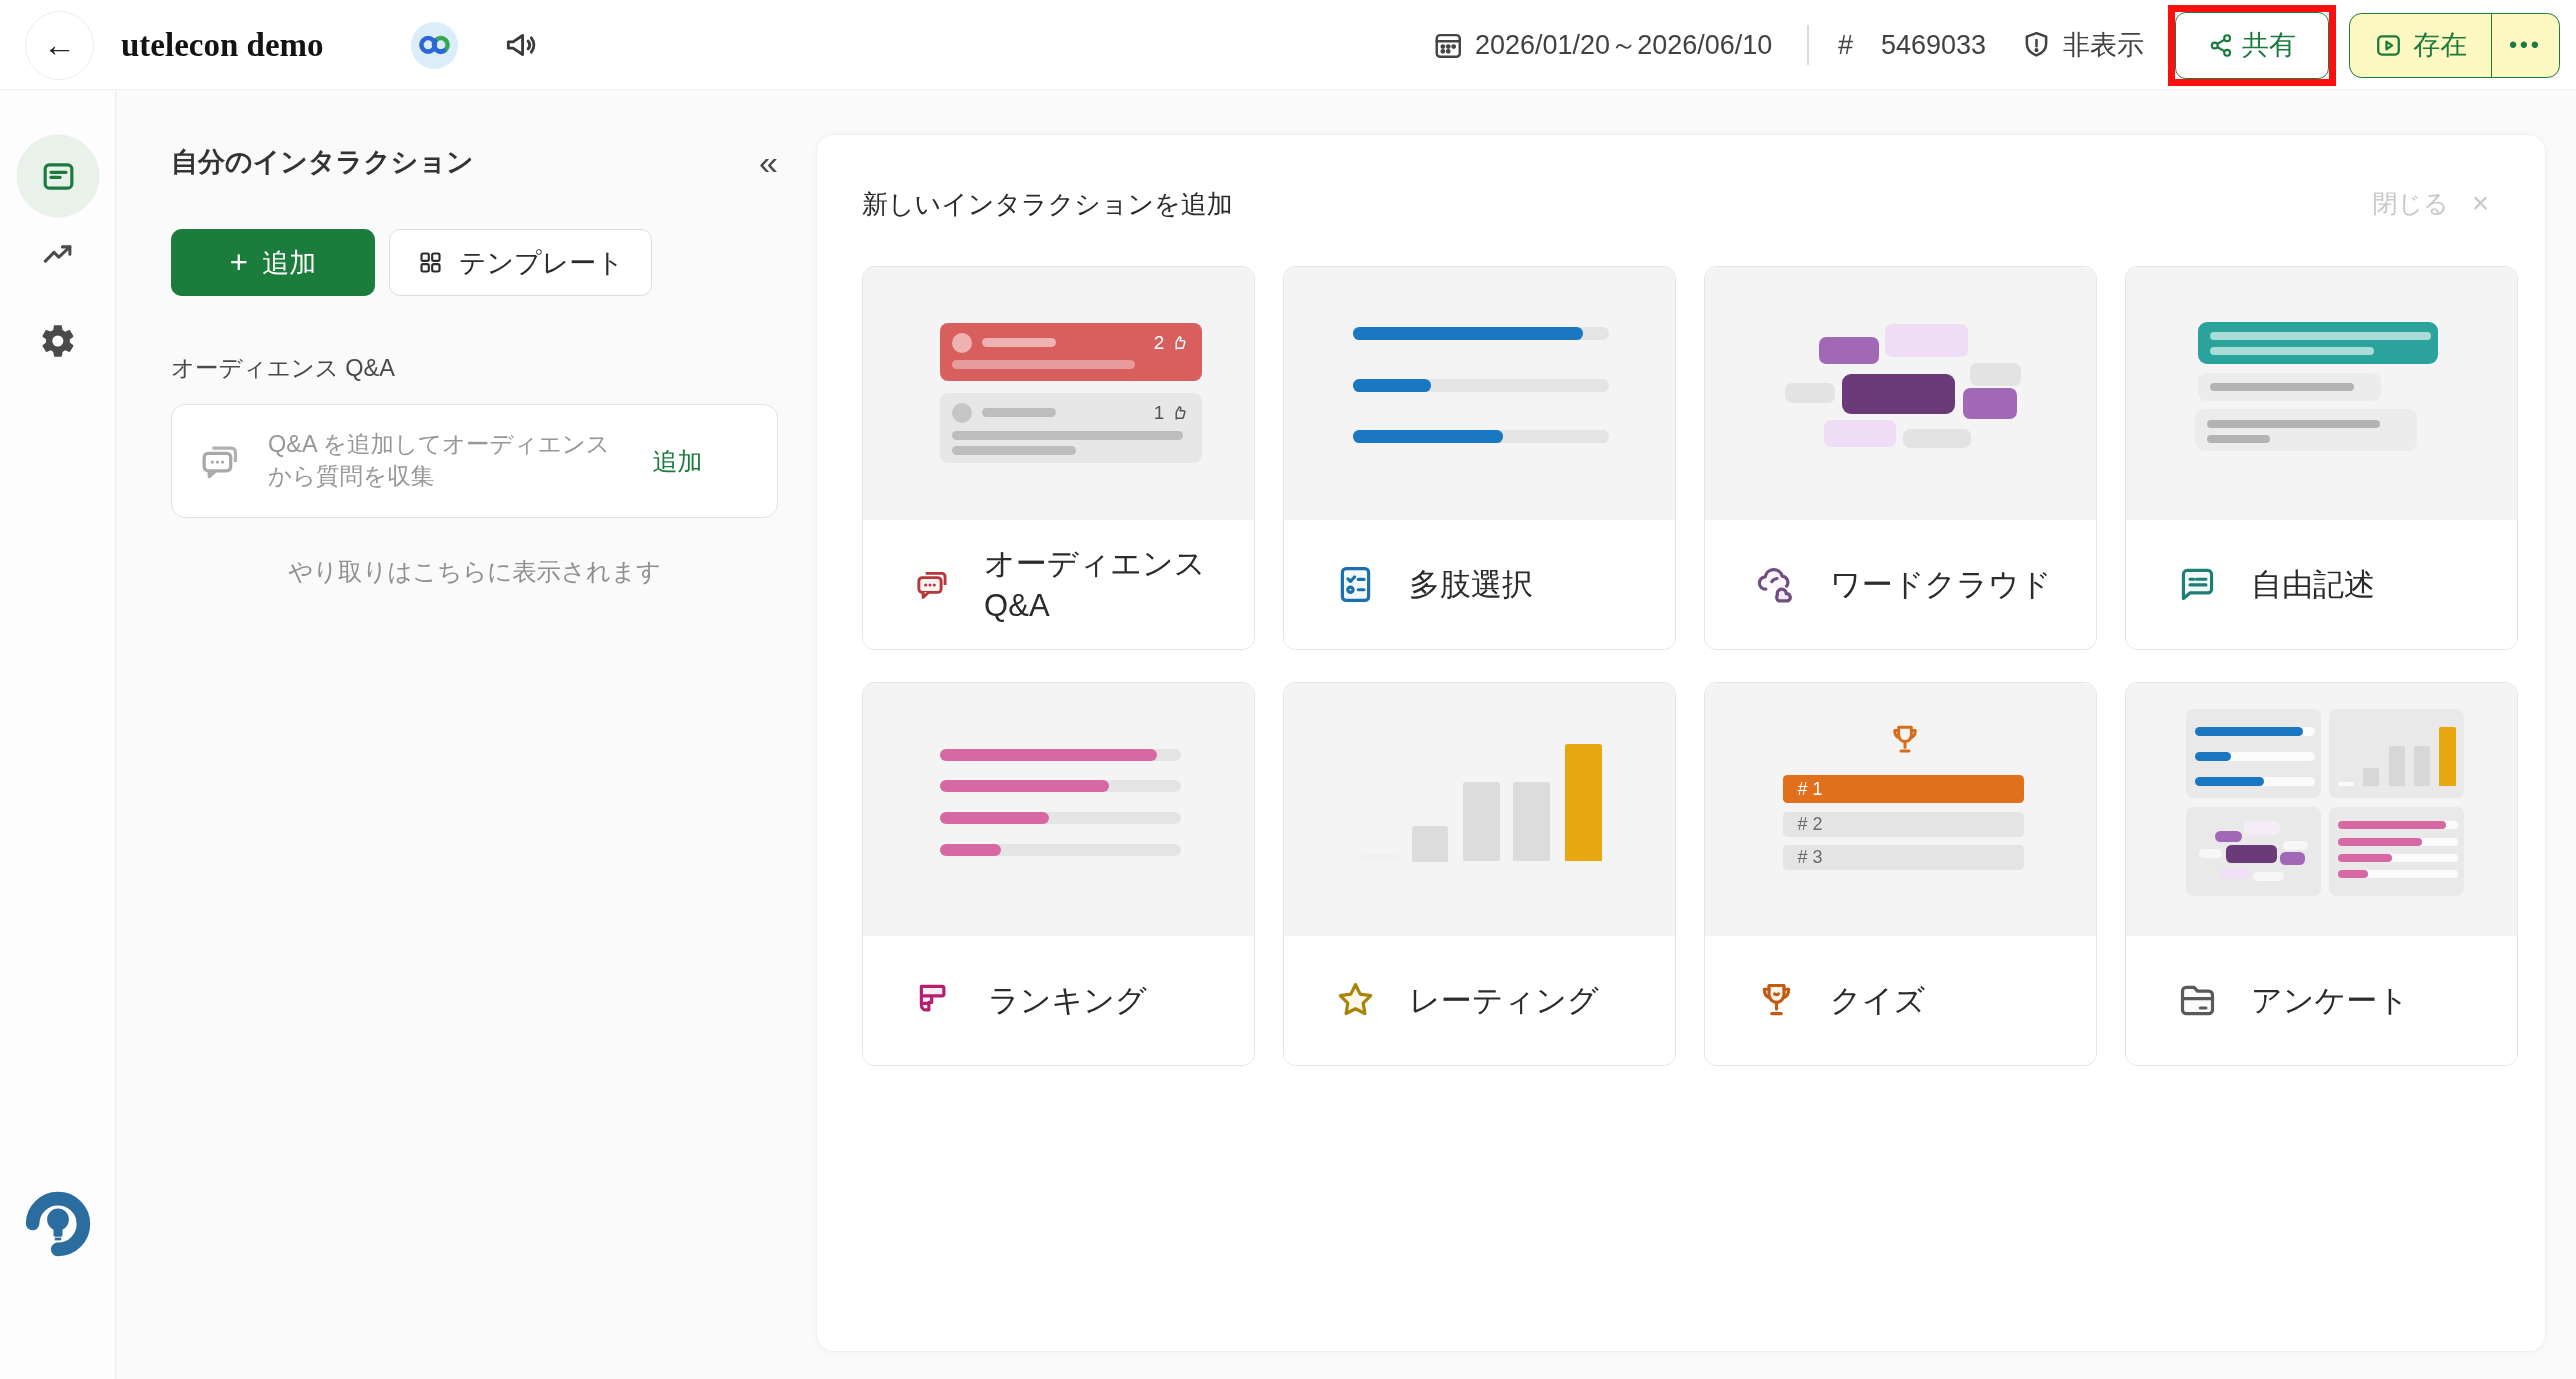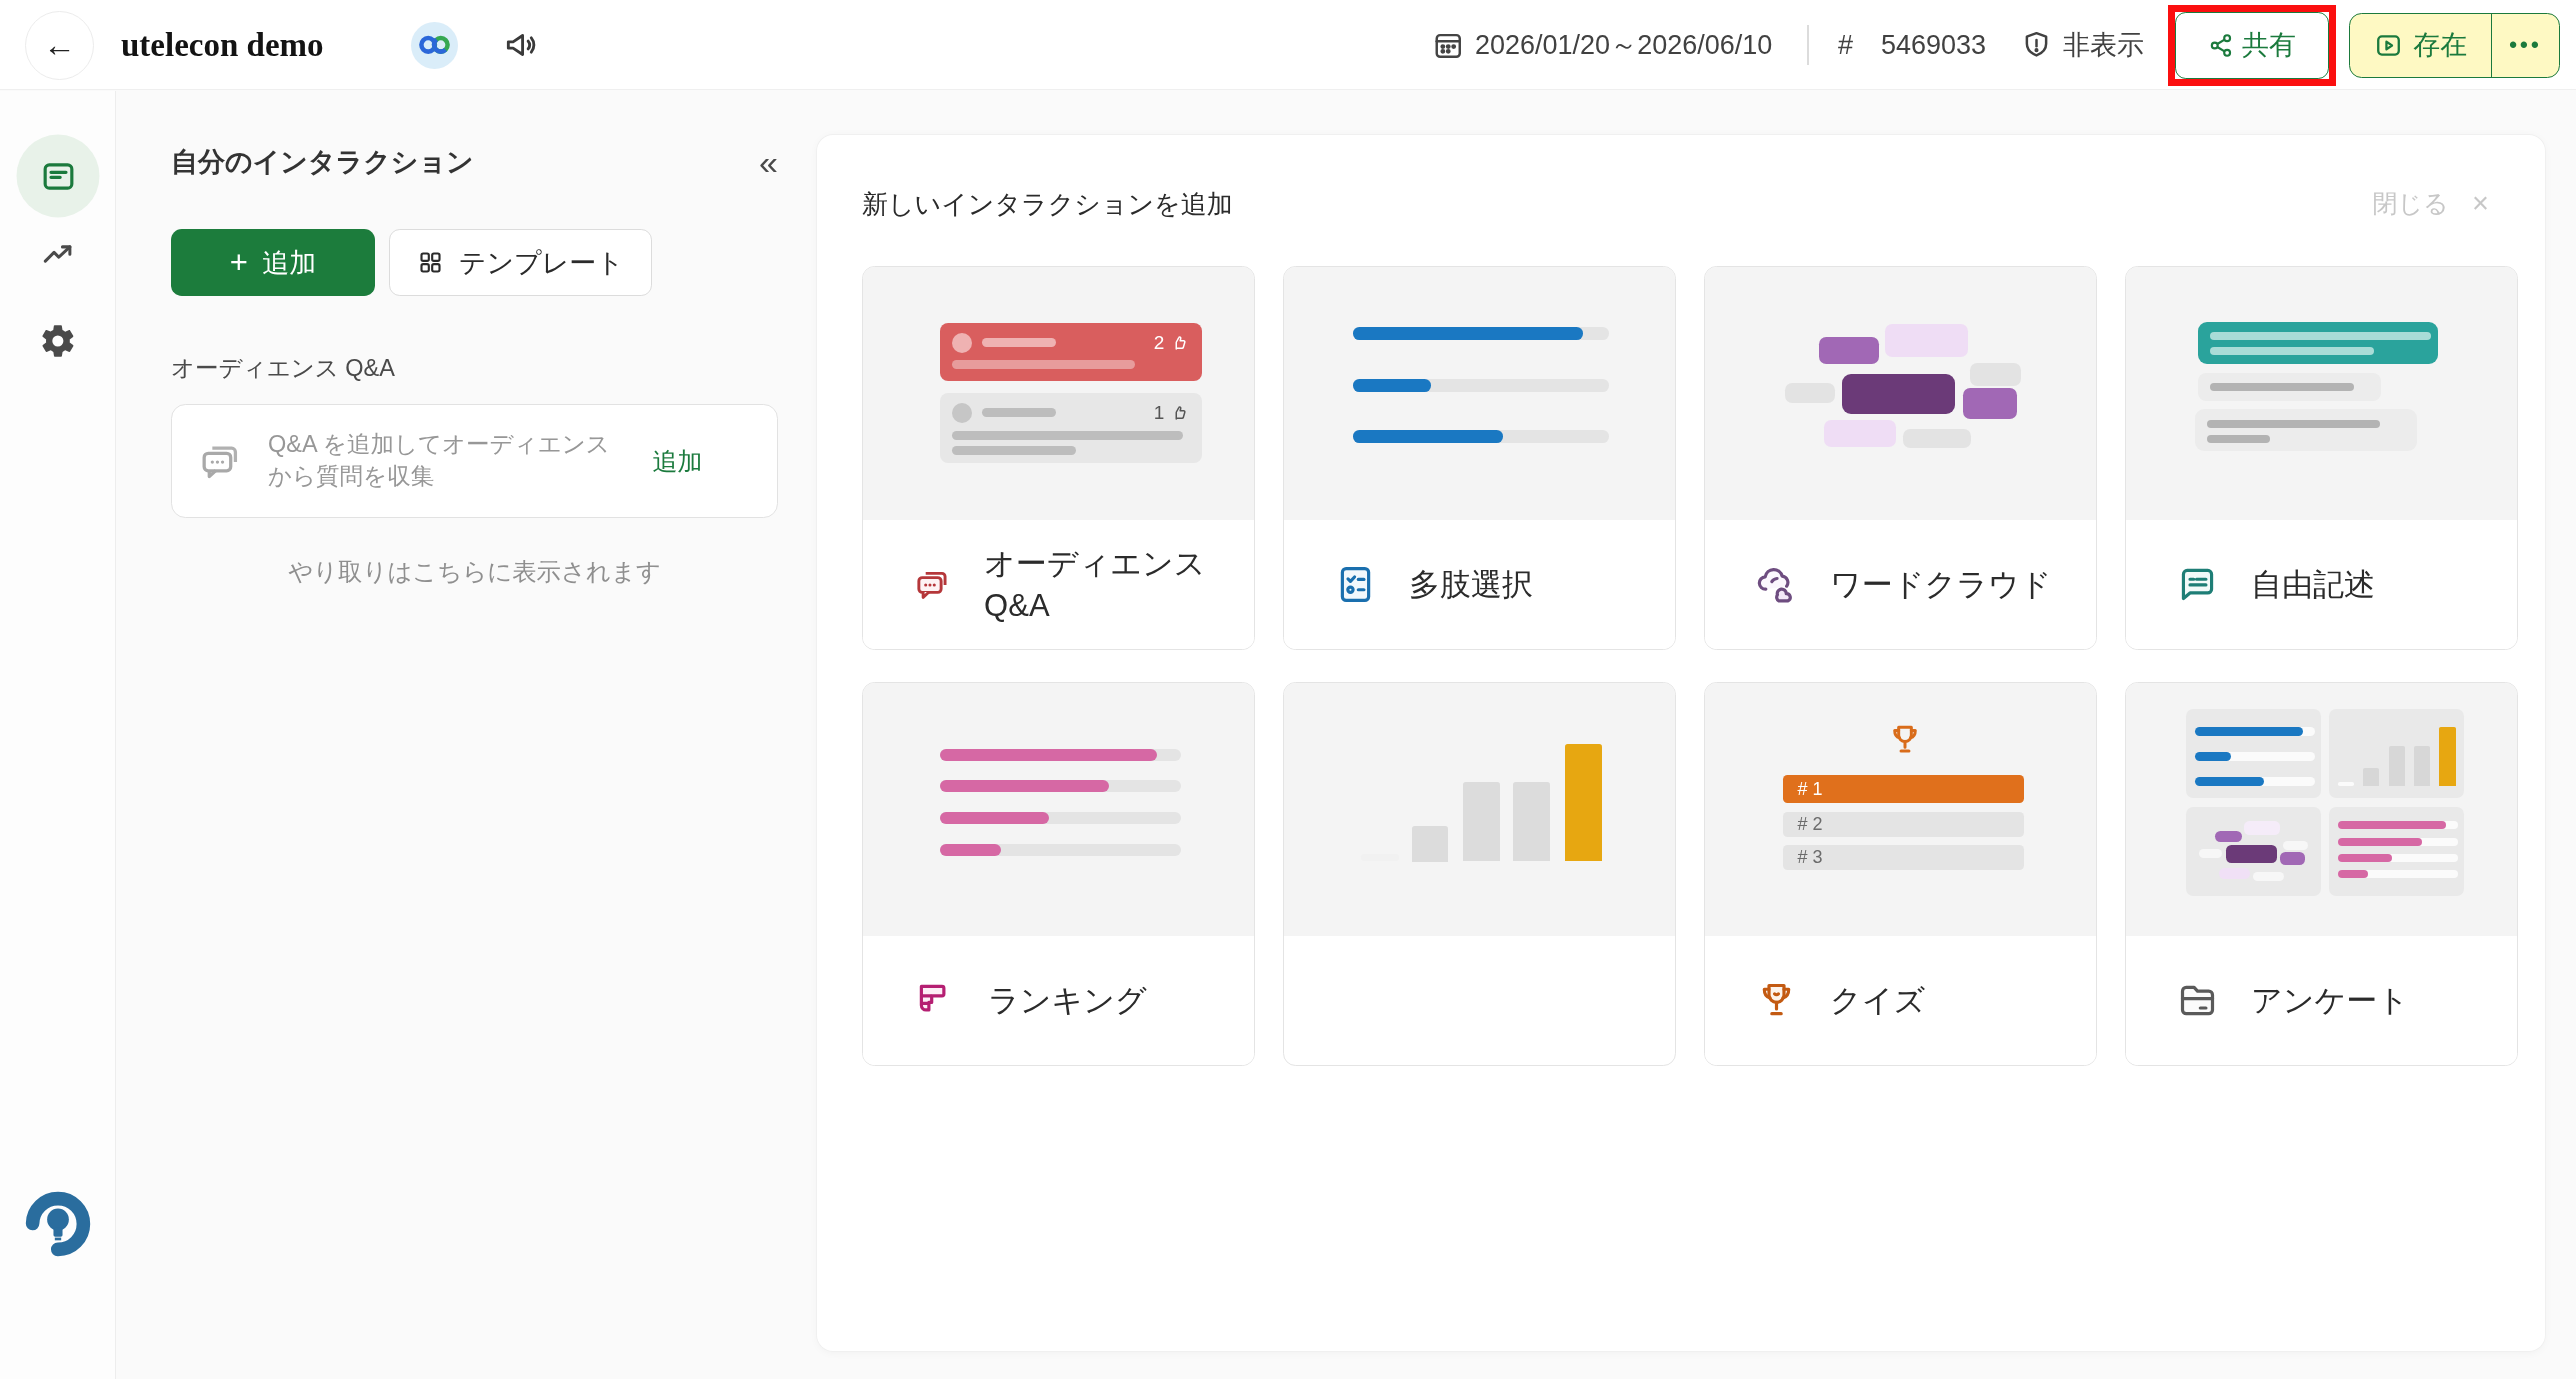--- a/index.html
+++ b/index.html
@@ -334,20 +334,26 @@
     </div>
 
     <div class="type-card">
       <div class="preview">
         <div class="abs" style="left:77px;top:171px;width:38px;height:7.2px;background:#f1f1f1;border-radius:2.7px;"></div>
         <div class="abs" style="left:128px;top:143px;width:36px;height:36px;background:#dcdcdc;border-radius:2.7px 2.7px 0 0;"></div>
         <div class="abs" style="left:179px;top:99px;width:37px;height:79px;background:#dcdcdc;border-radius:2.7px 2.7px 0 0;"></div>
         <div class="abs" style="left:229px;top:99px;width:37px;height:79px;background:#dcdcdc;border-radius:2.7px 2.7px 0 0;"></div>
         <div class="abs" style="left:281px;top:61px;width:37px;height:117px;background:#e7a711;border-radius:2.7px 2.7px 0 0;"></div>
       </div>
+      <div class="label-row">
+        <svg width="45" height="45" viewBox="0 0 24 24" fill="#fdf8e7" stroke="#a8820a" stroke-width="1.7" stroke-linejoin="round">
+          <path d="M12 3.5l2.5 5.1 5.6.8-4 4 .9 5.6-5-2.6-5 2.6.9-5.6-4-4 5.6-.8L12 3.5z"></path>
+        </svg>
+        <div class="type-label">レーティング</div>
+      </div>
     </div>
 
     <div class="type-card">
       <div class="preview">
         <svg class="abs" style="left:181px;top:38px;" width="38" height="38" viewBox="0 0 24 24" fill="none" stroke="#d96c1a" stroke-width="1.9" stroke-linecap="round" stroke-linejoin="round">
           <path d="M8 4h8v5a4 4 0 0 1-8 0V4z"></path>
           <path d="M8 6H5.5c0 2.6 1.4 4.2 3 4.6M16 6h2.5c0 2.6-1.4 4.2-3 4.6"></path>
           <path d="M12 13v3.5M9.5 19h5"></path>
         </svg>
         <div class="qrow" style="top:92px;height:28px;background:#e0701c;color:#fff;"># 1</div>

